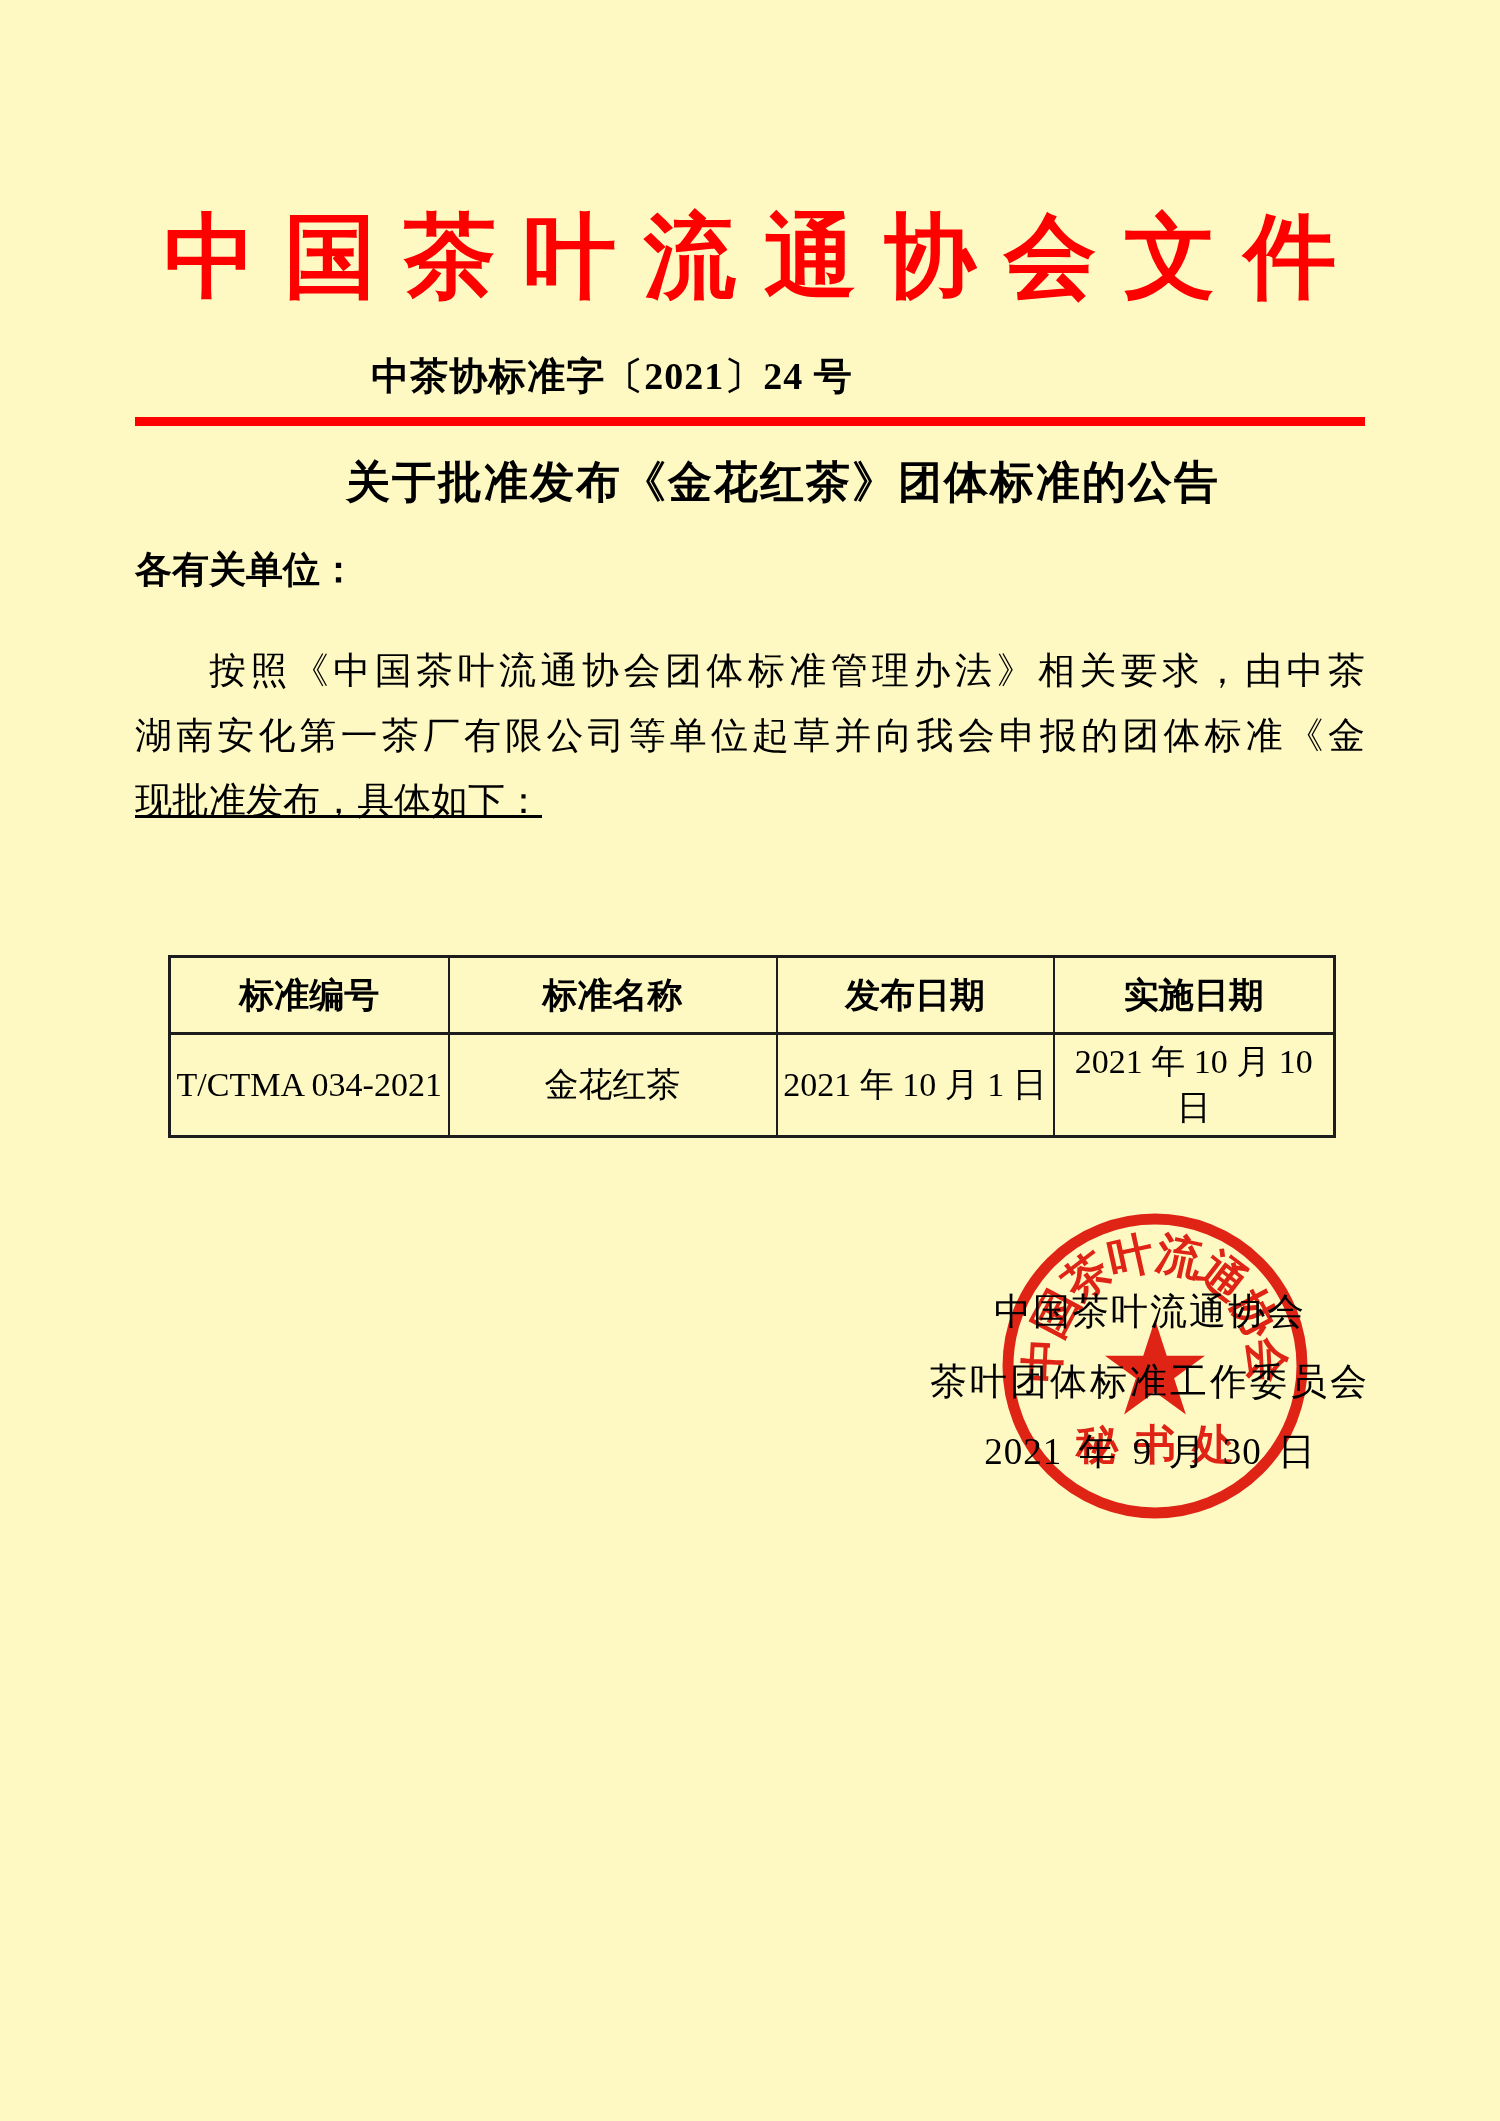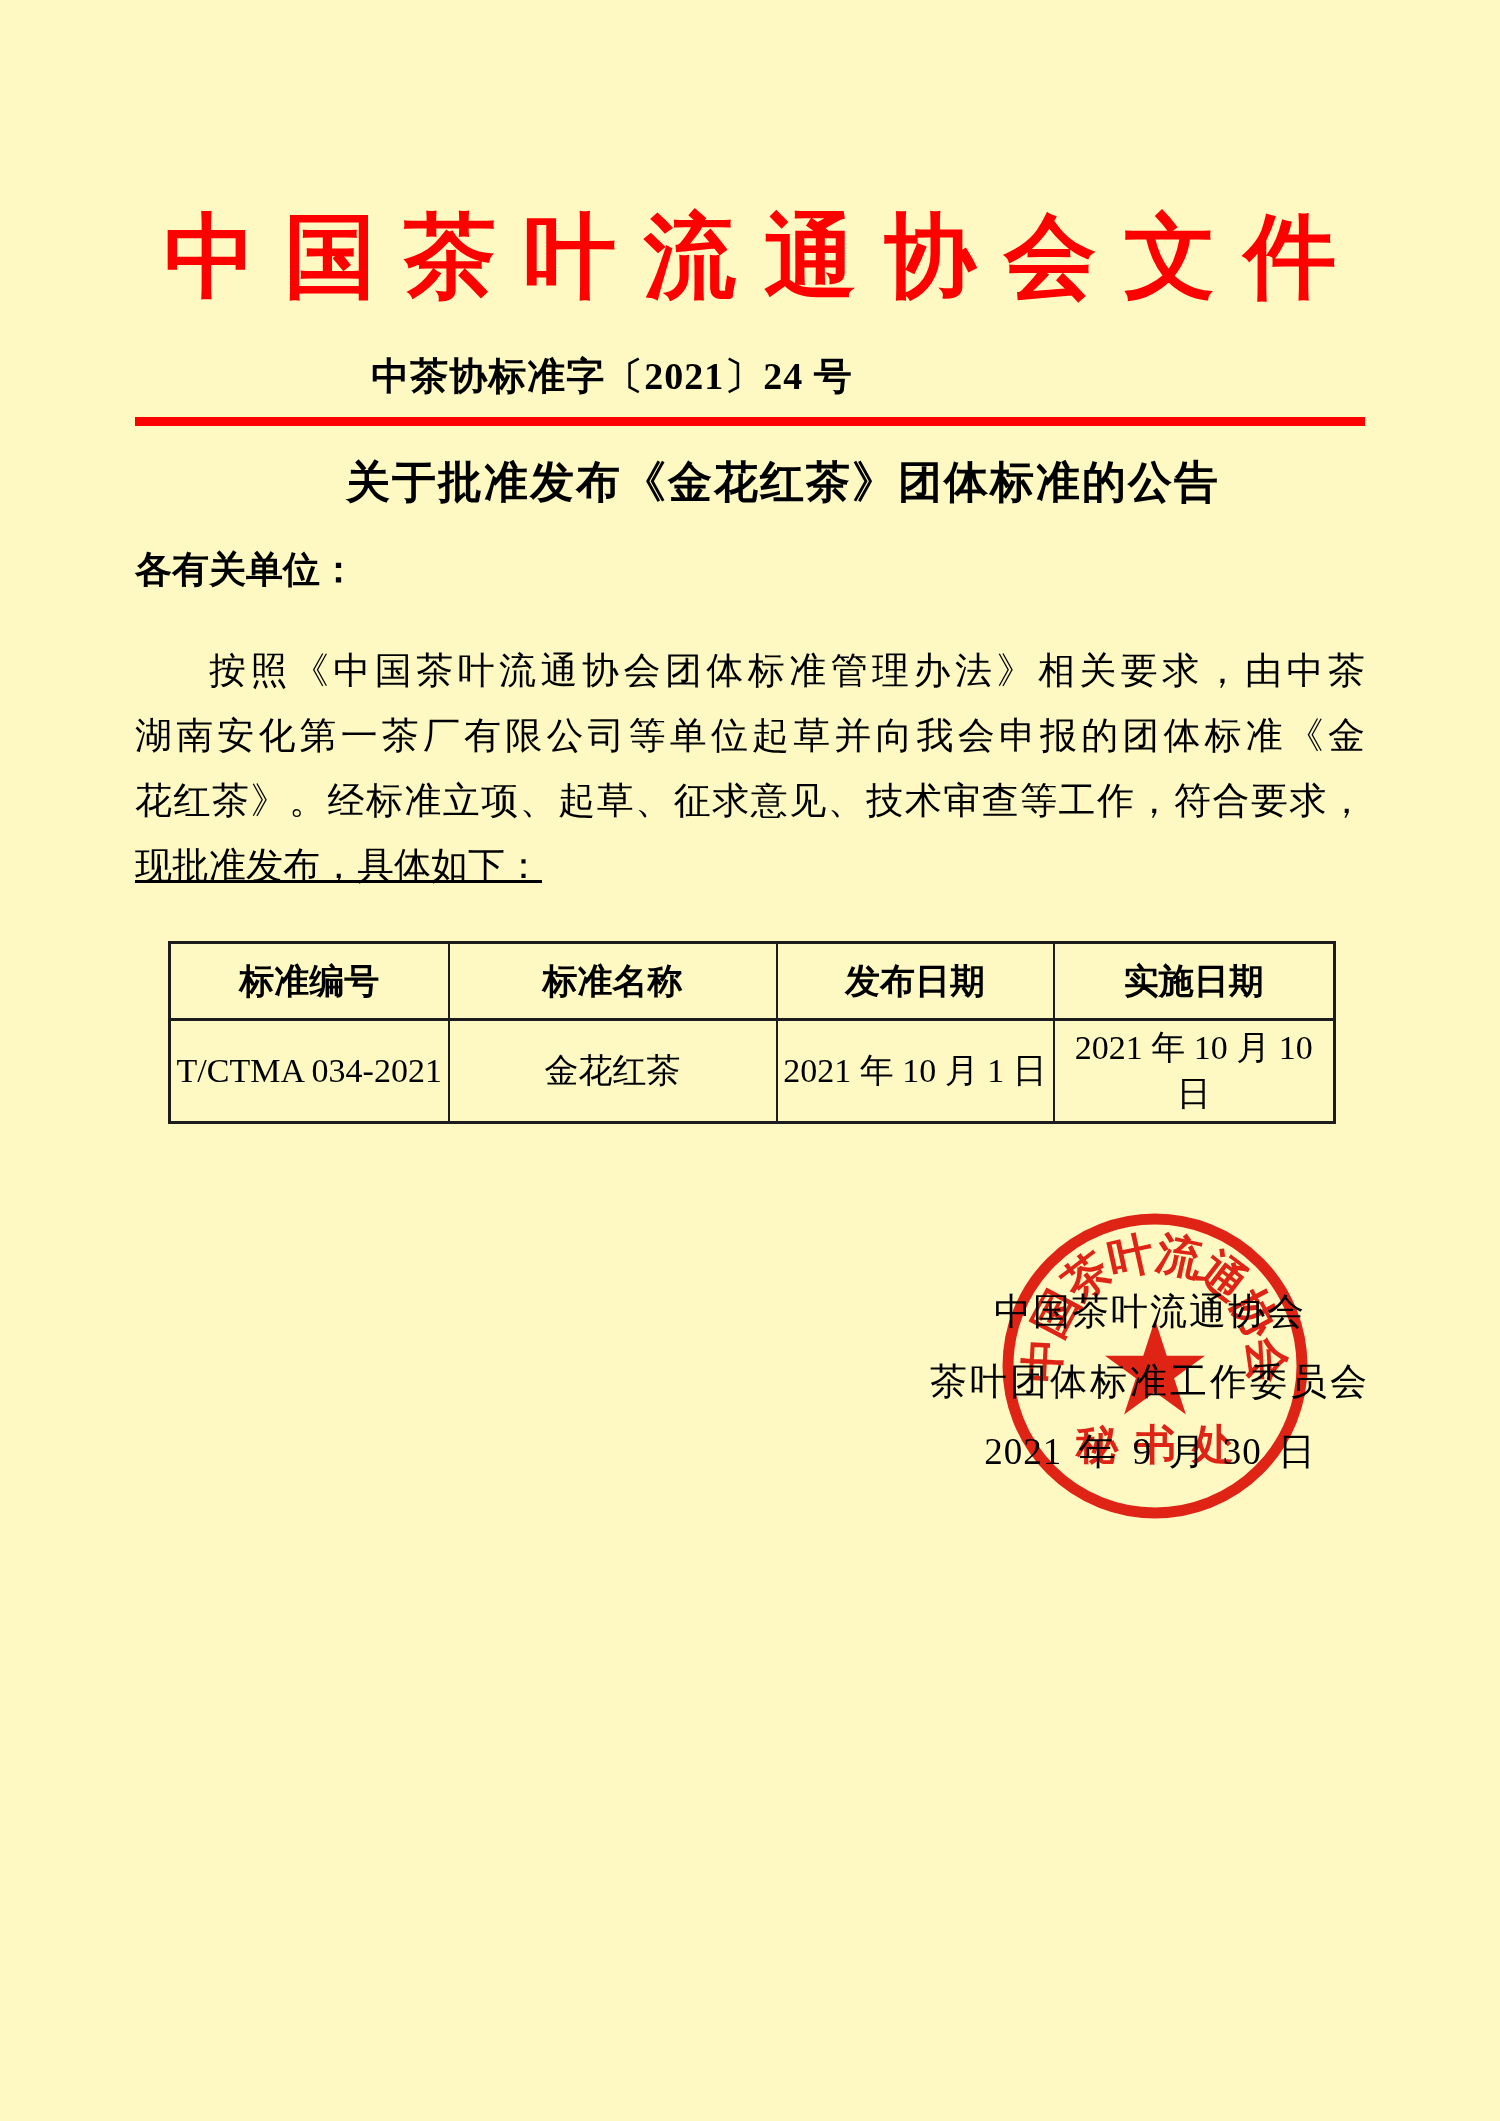--- a/index.html
+++ b/index.html
@@ -79,20 +79,21 @@
   
   .standards-table {
     position: absolute;
     top: 941px; left: 168px;
     width: 1165px;
     border-collapse: collapse;
     table-layout: fixed;
   }
   .standards-table, .standards-table th, .standards-table td {
     border: 2px solid #1d1d1d;
+    margin-top: 14px;
   }
   .standards-table { border-width: 3px; }
   .standards-table th {
     height: 72px;
     font-size: 35px;
     font-weight: bold;
     font-family: "Liberation Sans", sans-serif;
     text-align: center;
     vertical-align: middle;
     border-bottom-width: 3px;
@@ -142,21 +143,20 @@
 
   <div class="red-line"></div>
 
   <div class="announce-title">关于批准发布《金花红茶》团体标准的公告</div>
 
   <div class="salutation">各有关单位：</div>
 
   <div class="body-paragraph">
     <div class="para-line first">按照《中国茶叶流通协会团体标准管理办法》相关要求，由中茶</div>
     <div class="para-line">湖南安化第一茶厂有限公司等单位起草并向我会申报的团体标准《金</div>
-    <div class="para-line">花红茶》。经标准立项、起草、征求意见、技术审查等工作，符合要求，</div>
     <div class="para-line last">现批准发布，具体如下：</div>
   </div>
 
   <table class="standards-table">
     <colgroup>
       <col style="width:279px">
       <col style="width:328px">
       <col style="width:277px">
       <col style="width:281px">
     </colgroup>

